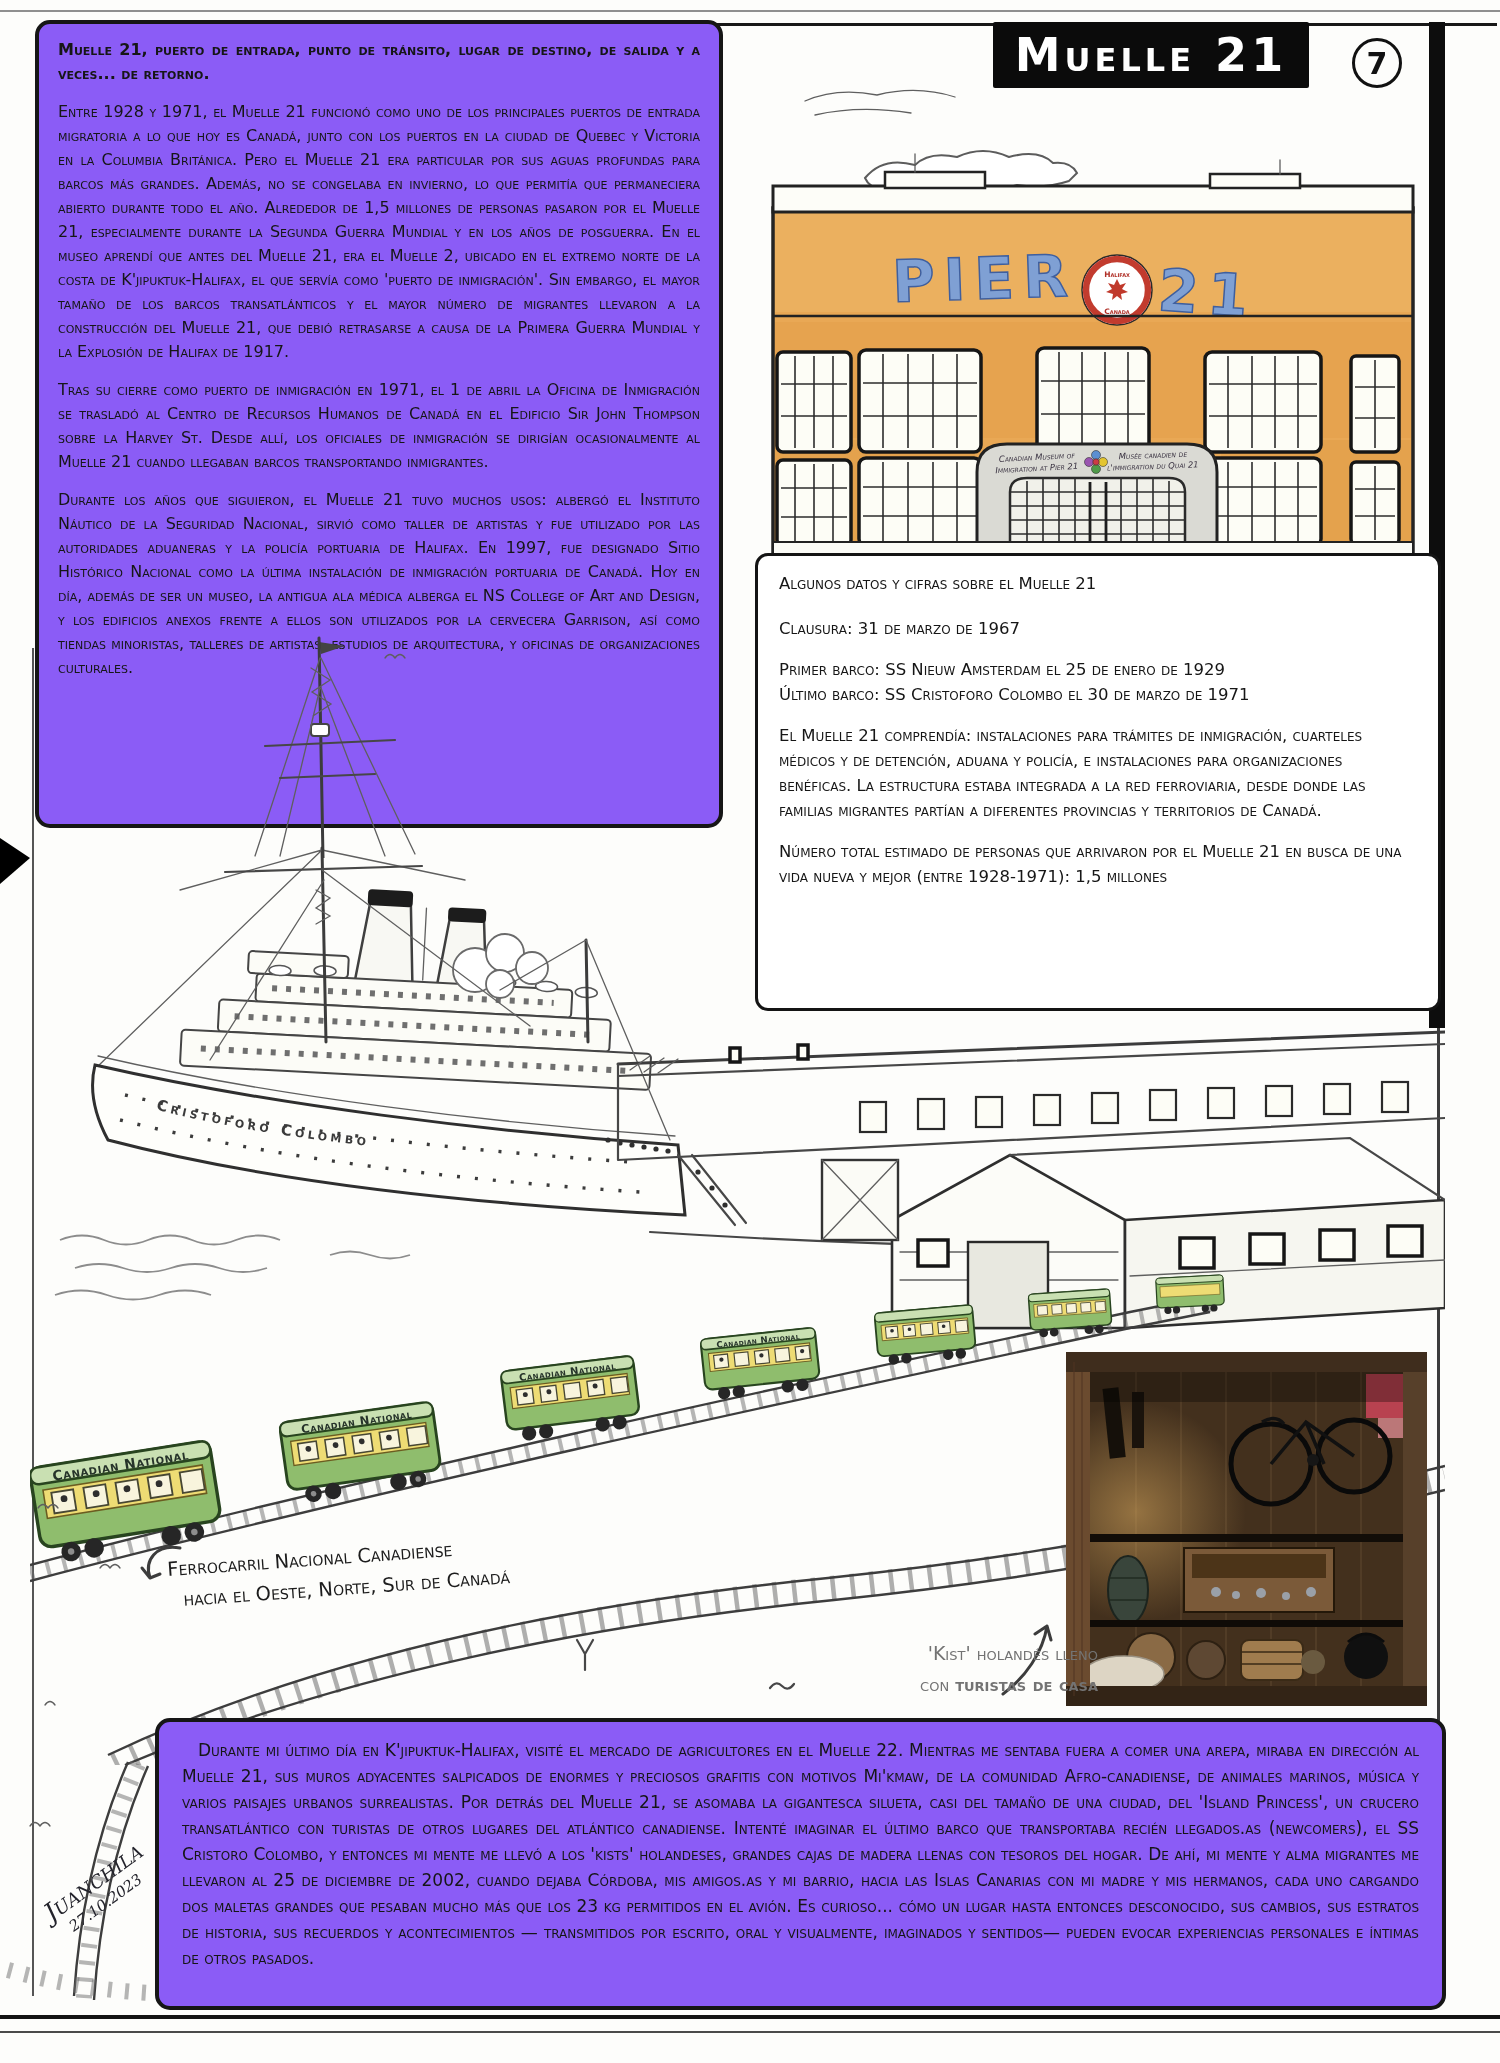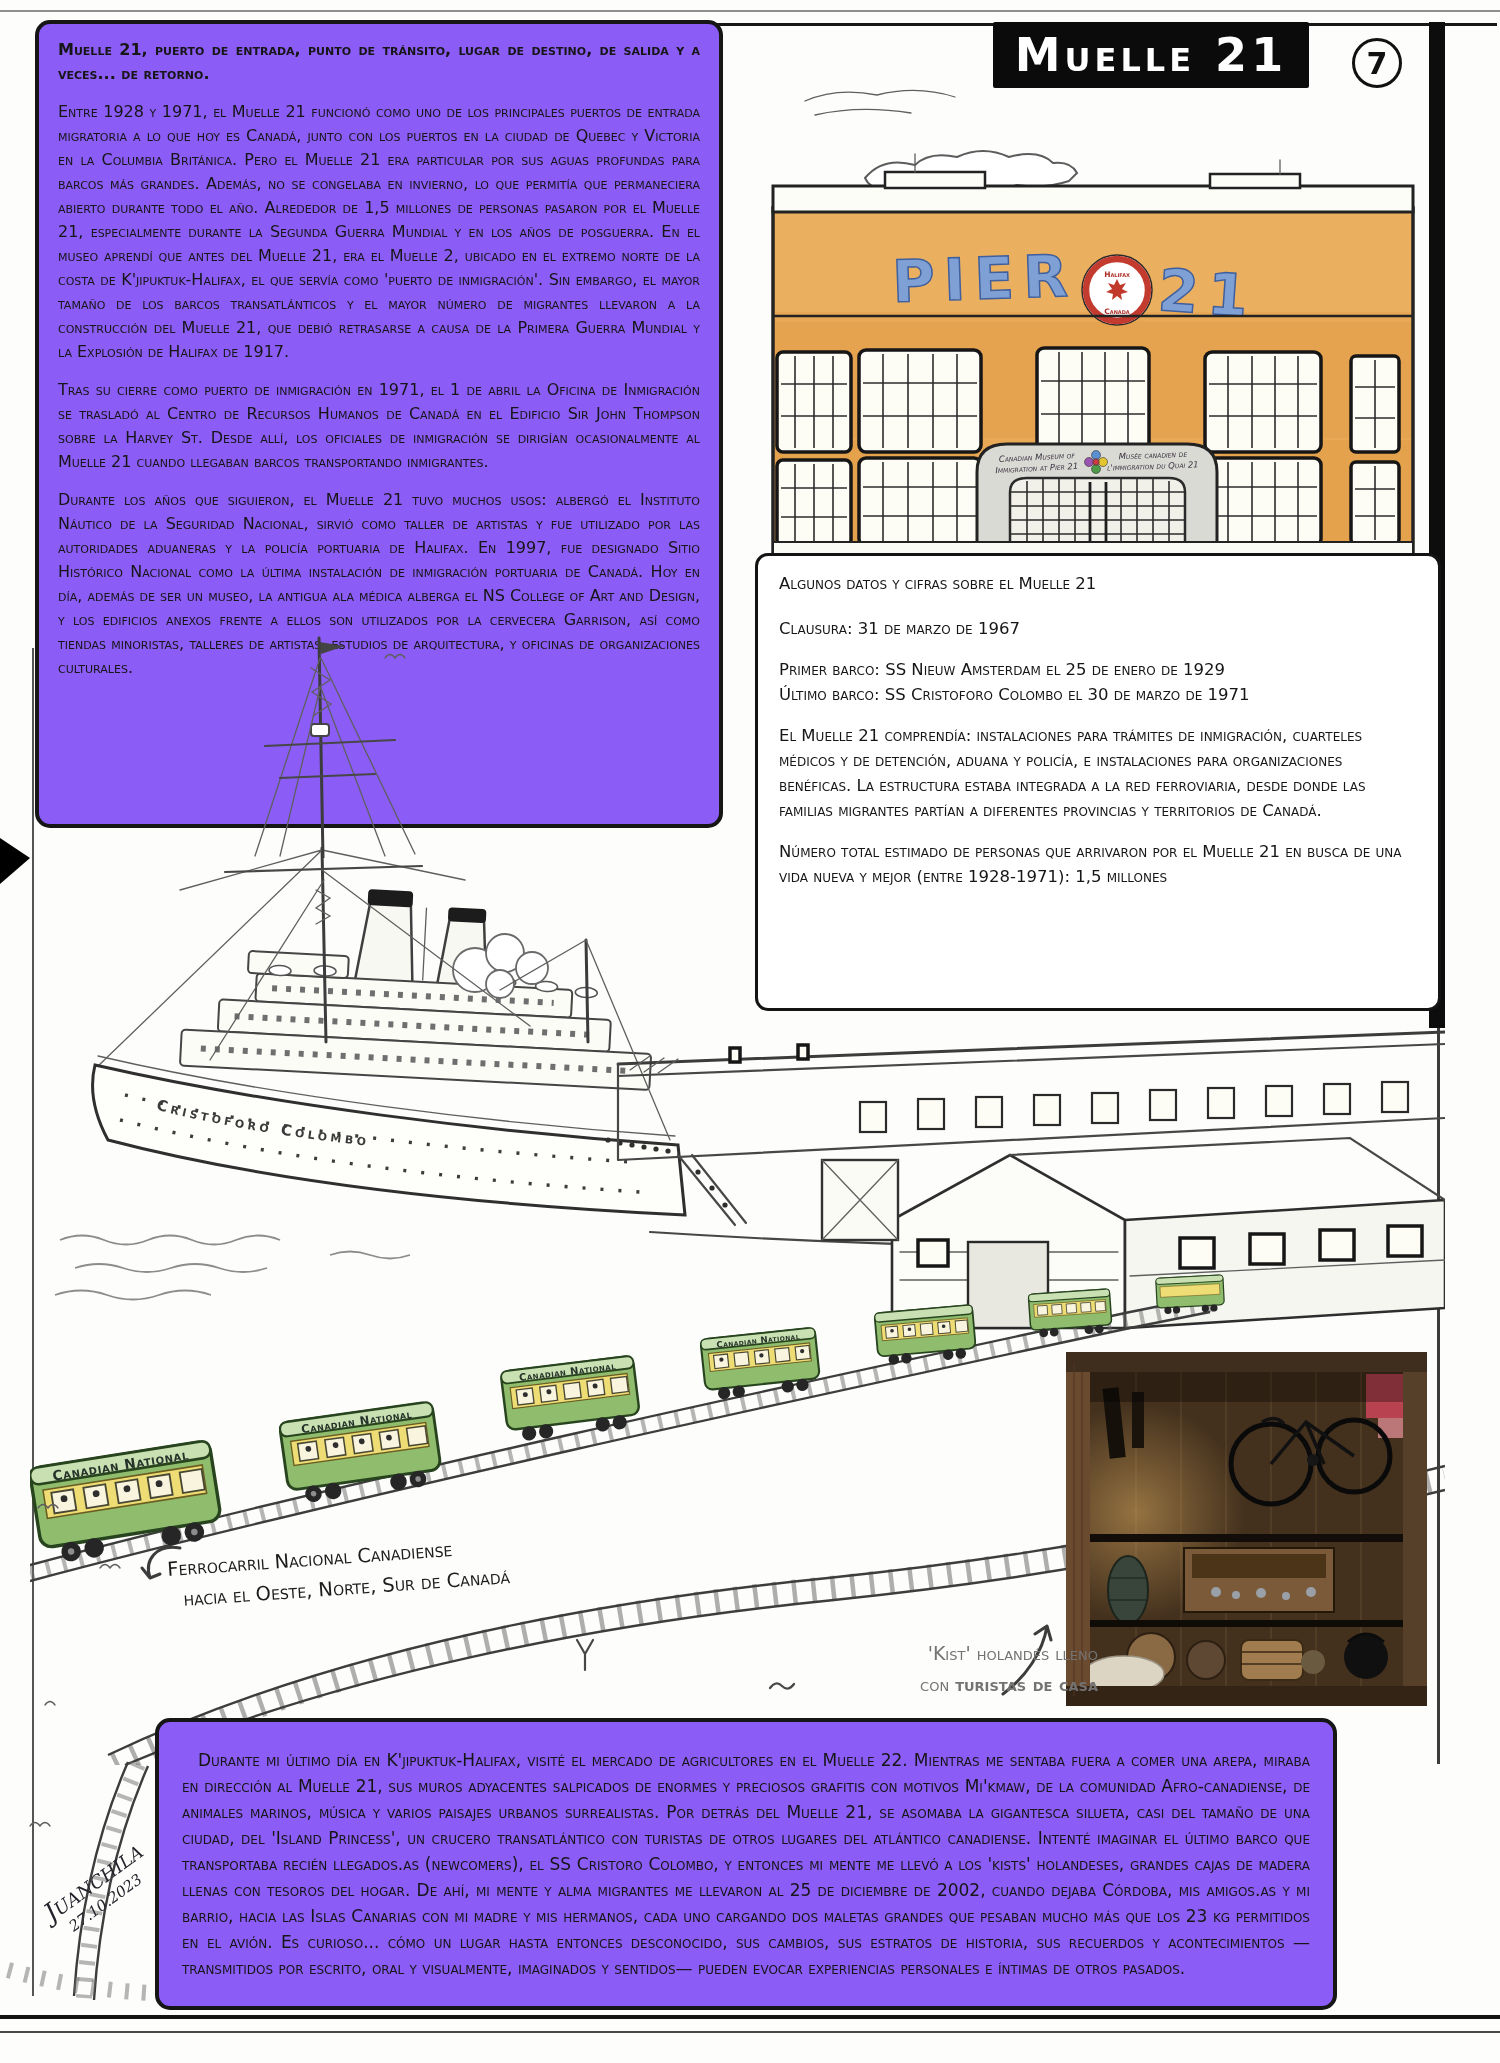--- a/index.html
+++ b/index.html
@@ -17,21 +17,21 @@
   .rule-bot2{left:0;top:2031px;width:1500px;height:2px;background:#4a4a4a;}
   .wedge{left:0;top:838px;width:0;height:0;border-top:20px solid transparent;
          border-bottom:26px solid transparent;border-left:30px solid #000;}
   
   .ybox{background:#8b5cf6;border:4px solid #161616;border-radius:15px;box-sizing:border-box;
         text-align:justify;z-index:3;}
   .intro-box{left:35px;top:20px;width:688px;height:808px;padding:14px 19px;
              font-size:16px;line-height:24px;}
   .intro-box p{margin:0 0 14px 0;}
   .intro-box .heading{font-weight:bold;}
-  .outro-box{left:155px;top:1718px;width:1182px;height:292px;padding:25px 23px;
+  .outro-box{left:155px;top:1718px;width:1291px;height:292px;padding:15px 23px;
              font-size:17px;line-height:26px;z-index:5;}
   .outro-box p{margin:0;text-indent:16px;}
   
   .title-box{left:993px;top:22px;width:316px;height:66px;background:#0b0b0b;color:#fff;
              border-radius:2px;display:flex;align-items:center;justify-content:center;
              font-size:46px;font-weight:bold;letter-spacing:4px;z-index:3;}
   .page-num{left:1352px;top:38px;width:50px;height:50px;border:3.5px solid #111;border-radius:50%;
             display:flex;align-items:center;justify-content:center;font-size:30px;font-weight:bold;
             box-sizing:border-box;z-index:3;color:#111;}
   

